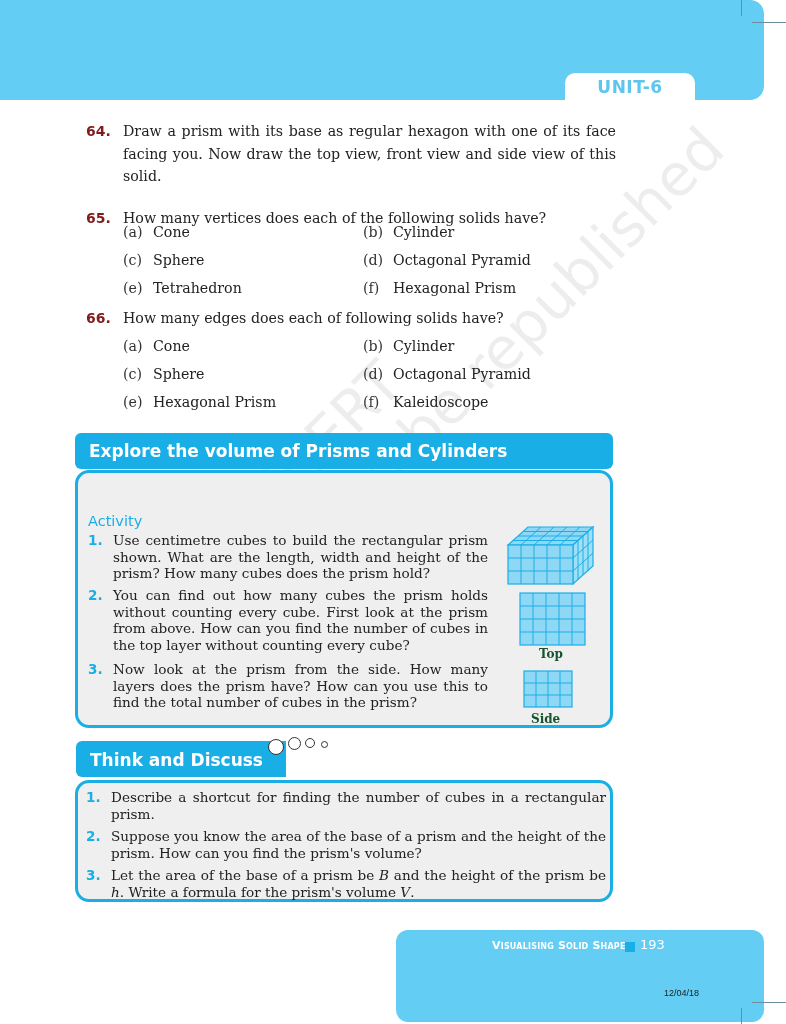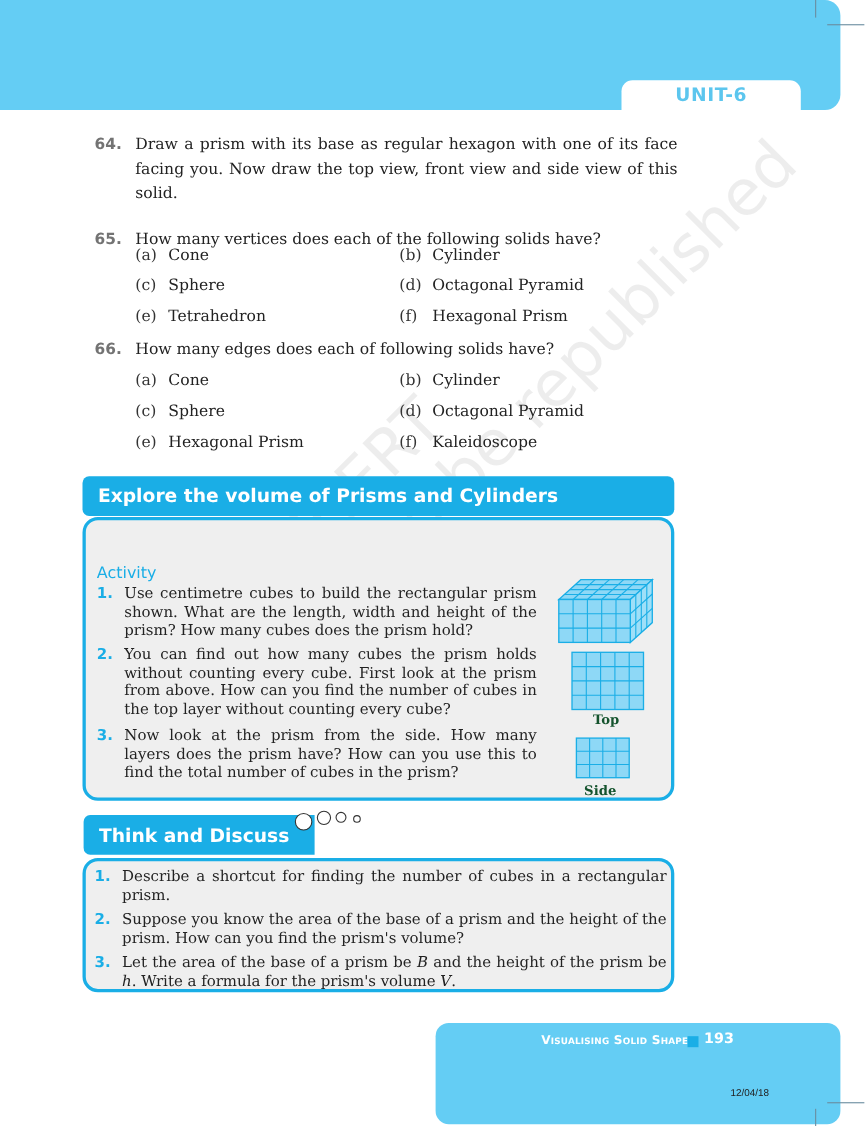--- a/index.html
+++ b/index.html
@@ -4,31 +4,31 @@
 <style>
   * { box-sizing: border-box; margin: 0; padding: 0; }
   html, body { width: 786px; height: 1024px; background: #ffffff; overflow: hidden; }
   body { position: relative; font-family: "DejaVu Serif", serif; color: #222; }
 
   .top-band {
     position: absolute; left: 0; top: 0; width: 764px; height: 100px;
     background: #64cdf4; border-radius: 0 14px 14px 0;
   }
   .unit-tab {
-    position: absolute; left: 565px; top: 73px; width: 163px; height: 28px;
+    position: absolute; left: 565px; top: 73px; width: 130px; height: 28px;
     background: #ffffff; border-radius: 10px 10px 0 0;
     display: flex; align-items: center; justify-content: center;
     font-family: "DejaVu Sans", sans-serif; font-weight: bold; font-size: 17px;
     color: #5cc6ee; letter-spacing: 0.5px;
   }
   .crop-v { position: absolute; width: 1px; background: #6a8da0; }
   .crop-h { position: absolute; height: 1px; background: #6a8da0; }
 
   .q { position: absolute; left: 86px; width: 530px; font-size: 14.2px; line-height: 22.5px; }
-  .q .num { position: absolute; left: 0; top: 0; font-family: "DejaVu Sans", sans-serif; font-weight: bold; font-size: 14px; color: #737373; }
+  .q .num { position: absolute; left: 0; top: 0; font-family: "DejaVu Sans", sans-serif; font-weight: bold; font-size: 14px; color: #7f1d1d; }
   .q .txt { margin-left: 37px; display: block; }
   .opts { position: absolute; left: 123px; width: 480px; font-size: 14.2px; }
   .opt-row { display: flex; height: 28px; align-items: center; }
   .opt { display: flex; width: 245px; }
   .opt .lbl { width: 30px; color: #333; }
 
   .explore-header {
     position: absolute; left: 75px; top: 433px; width: 538px; height: 36px;
     background: #1aaee6; border-radius: 6px 6px 6px 6px;
     font-family: "DejaVu Sans", sans-serif; font-weight: bold; font-size: 17px; color: #fff;
@@ -60,21 +60,21 @@
   .th-item { position: absolute; left: 8px; width: 520px; font-size: 13.6px; line-height: 16.5px; }
   .th-item .n { position: absolute; left: 0; top: 0; font-family: "DejaVu Sans", sans-serif; font-weight: bold; color: #1aaee6; }
   .th-item .t { display: block; margin-left: 25px; text-align: justify; }
 
   .footer {
     position: absolute; left: 396px; top: 930px; width: 368px; height: 92px;
     background: #64cdf4; border-radius: 12px;
   }
   .footer-title { position: absolute; left: 96px; top: 9px; font-family: "DejaVu Sans", sans-serif; font-weight: bold; font-size: 11px; color: #fff; font-variant: small-caps; letter-spacing: 0.2px; }
   .footer-square { position: absolute; left: 229px; top: 12px; width: 10px; height: 10px; background: #1aaee6; }
-  .footer-page { position: absolute; left: 244px; top: 7px; font-family: "DejaVu Sans", sans-serif; font-weight: bold; font-size: 13px; color: #fff; }
+  .footer-page { position: absolute; left: 244px; top: 7px; font-family: "DejaVu Sans", sans-serif; font-weight: normal; font-size: 13px; color: #fff; }
   .footer-date { position: absolute; left: 268px; top: 58px; font-family: "Liberation Sans", sans-serif; font-size: 9px; color: #222; }
 
   .watermark {
     position: absolute; left: 180px; top: 540px; transform: rotate(-45deg); transform-origin: left top;
     font-family: "DejaVu Sans", sans-serif; font-size: 58px; color: rgba(0,0,0,0.07); white-space: nowrap; line-height: 62px;
     pointer-events: none;
   }
 </style>
 </head>
 <body>

